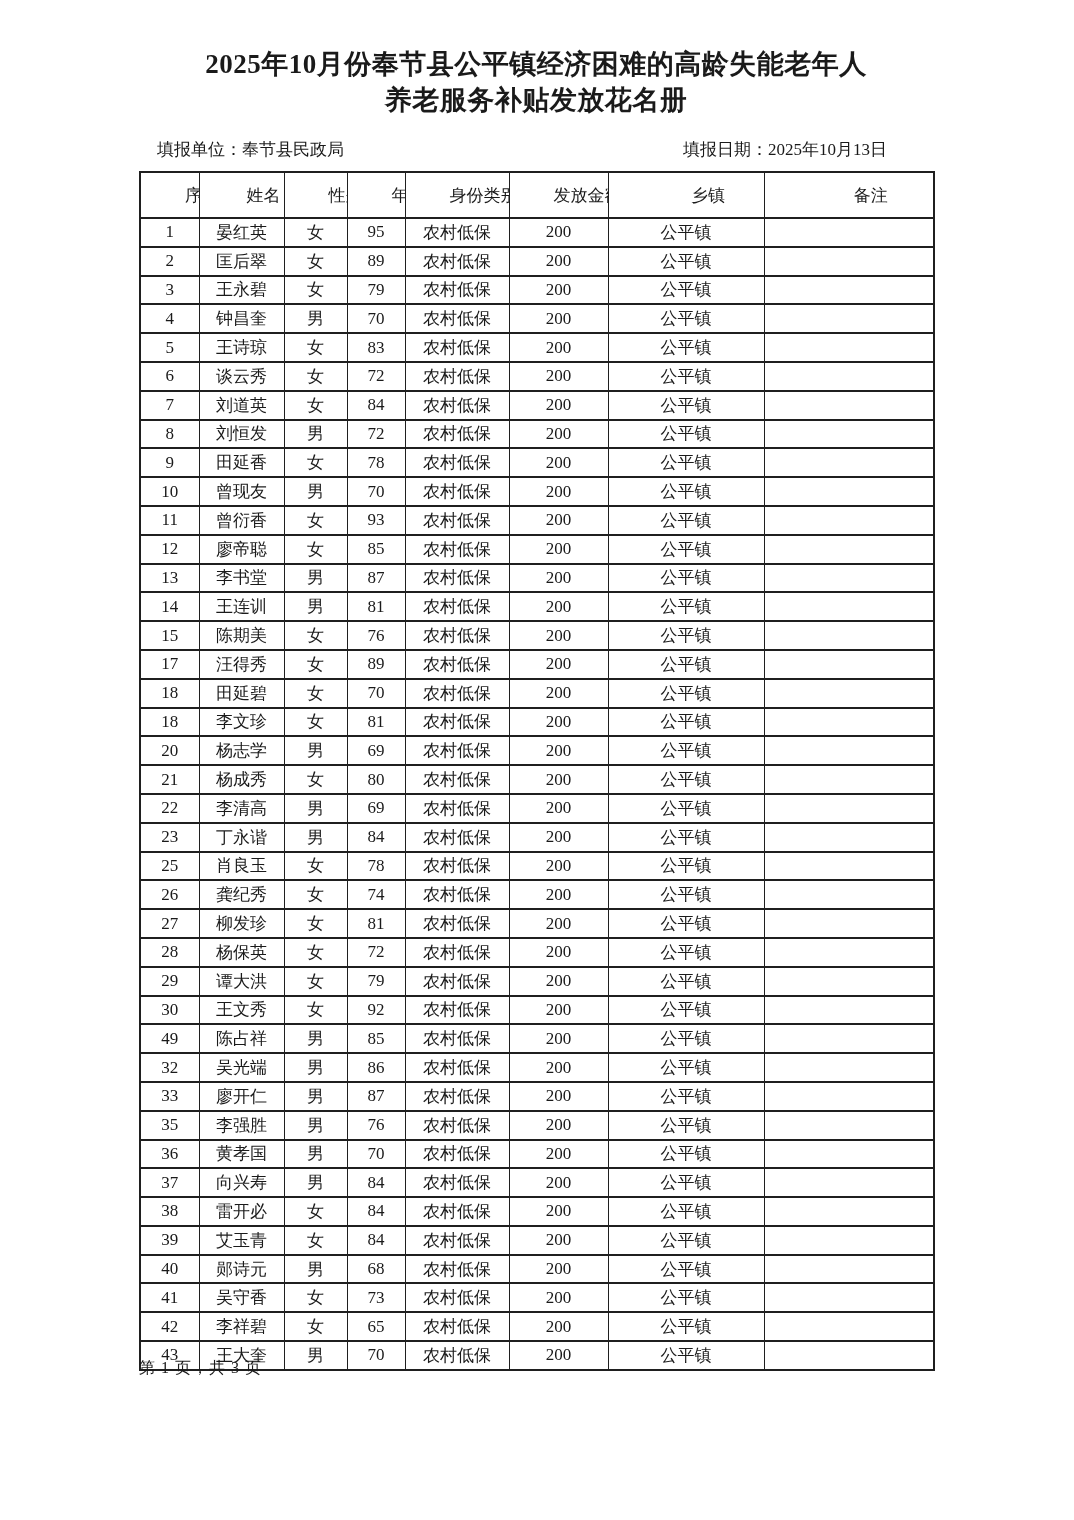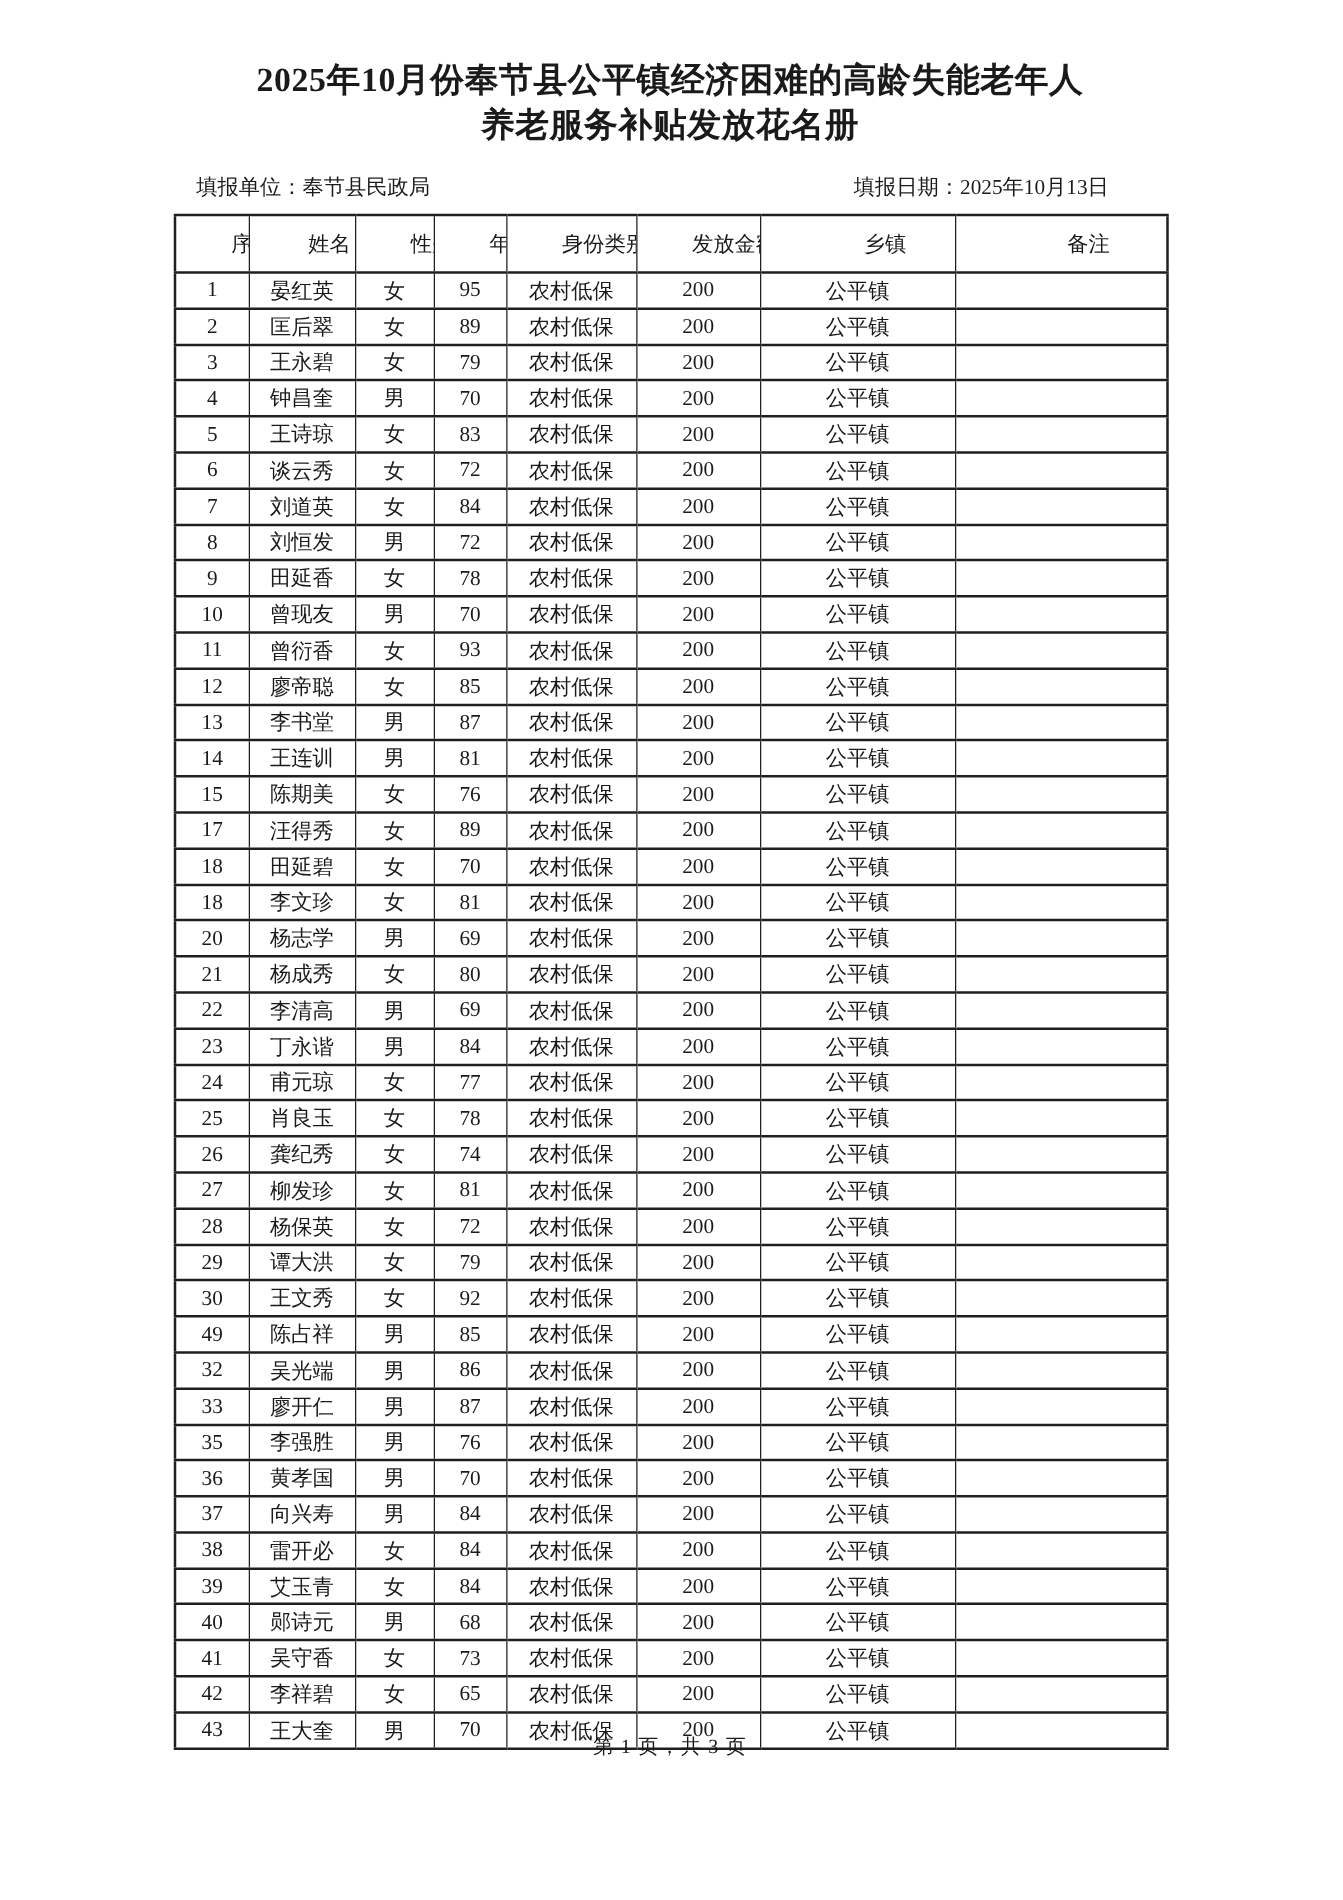--- a/index.html
+++ b/index.html
@@ -65,21 +65,20 @@
   col.w1 { width: 85px; }
   col.w2 { width: 63px; }
   col.w3 { width: 58px; }
   col.w4 { width: 104px; }
   col.w5 { width: 99px; }
   col.w6 { width: 156px; }
   col.w7 { width: 170px; }
   .page-footer {
     position: relative;
     margin-top: -13px;
-    text-align: center;
     font-size: 16px;
     letter-spacing: 1px;
   }
 </style>
 </head>
 <body>
 
 <div class="page">
   <div class="sheet">
 
@@ -331,30 +330,20 @@
             <td>23</td>
             <td>丁永谐</td>
             <td>男</td>
             <td>84</td>
             <td>农村低保</td>
             <td>200</td>
             <td>公平镇</td>
             <td></td>
           </tr>
           <tr>
-            <td>24</td>
-            <td>甫元琼</td>
-            <td>女</td>
-            <td>77</td>
-            <td>农村低保</td>
-            <td>200</td>
-            <td>公平镇</td>
-            <td></td>
-          </tr>
-          <tr>
             <td>25</td>
             <td>肖良玉</td>
             <td>女</td>
             <td>78</td>
             <td>农村低保</td>
             <td>200</td>
             <td>公平镇</td>
             <td></td>
           </tr>
           <tr>

